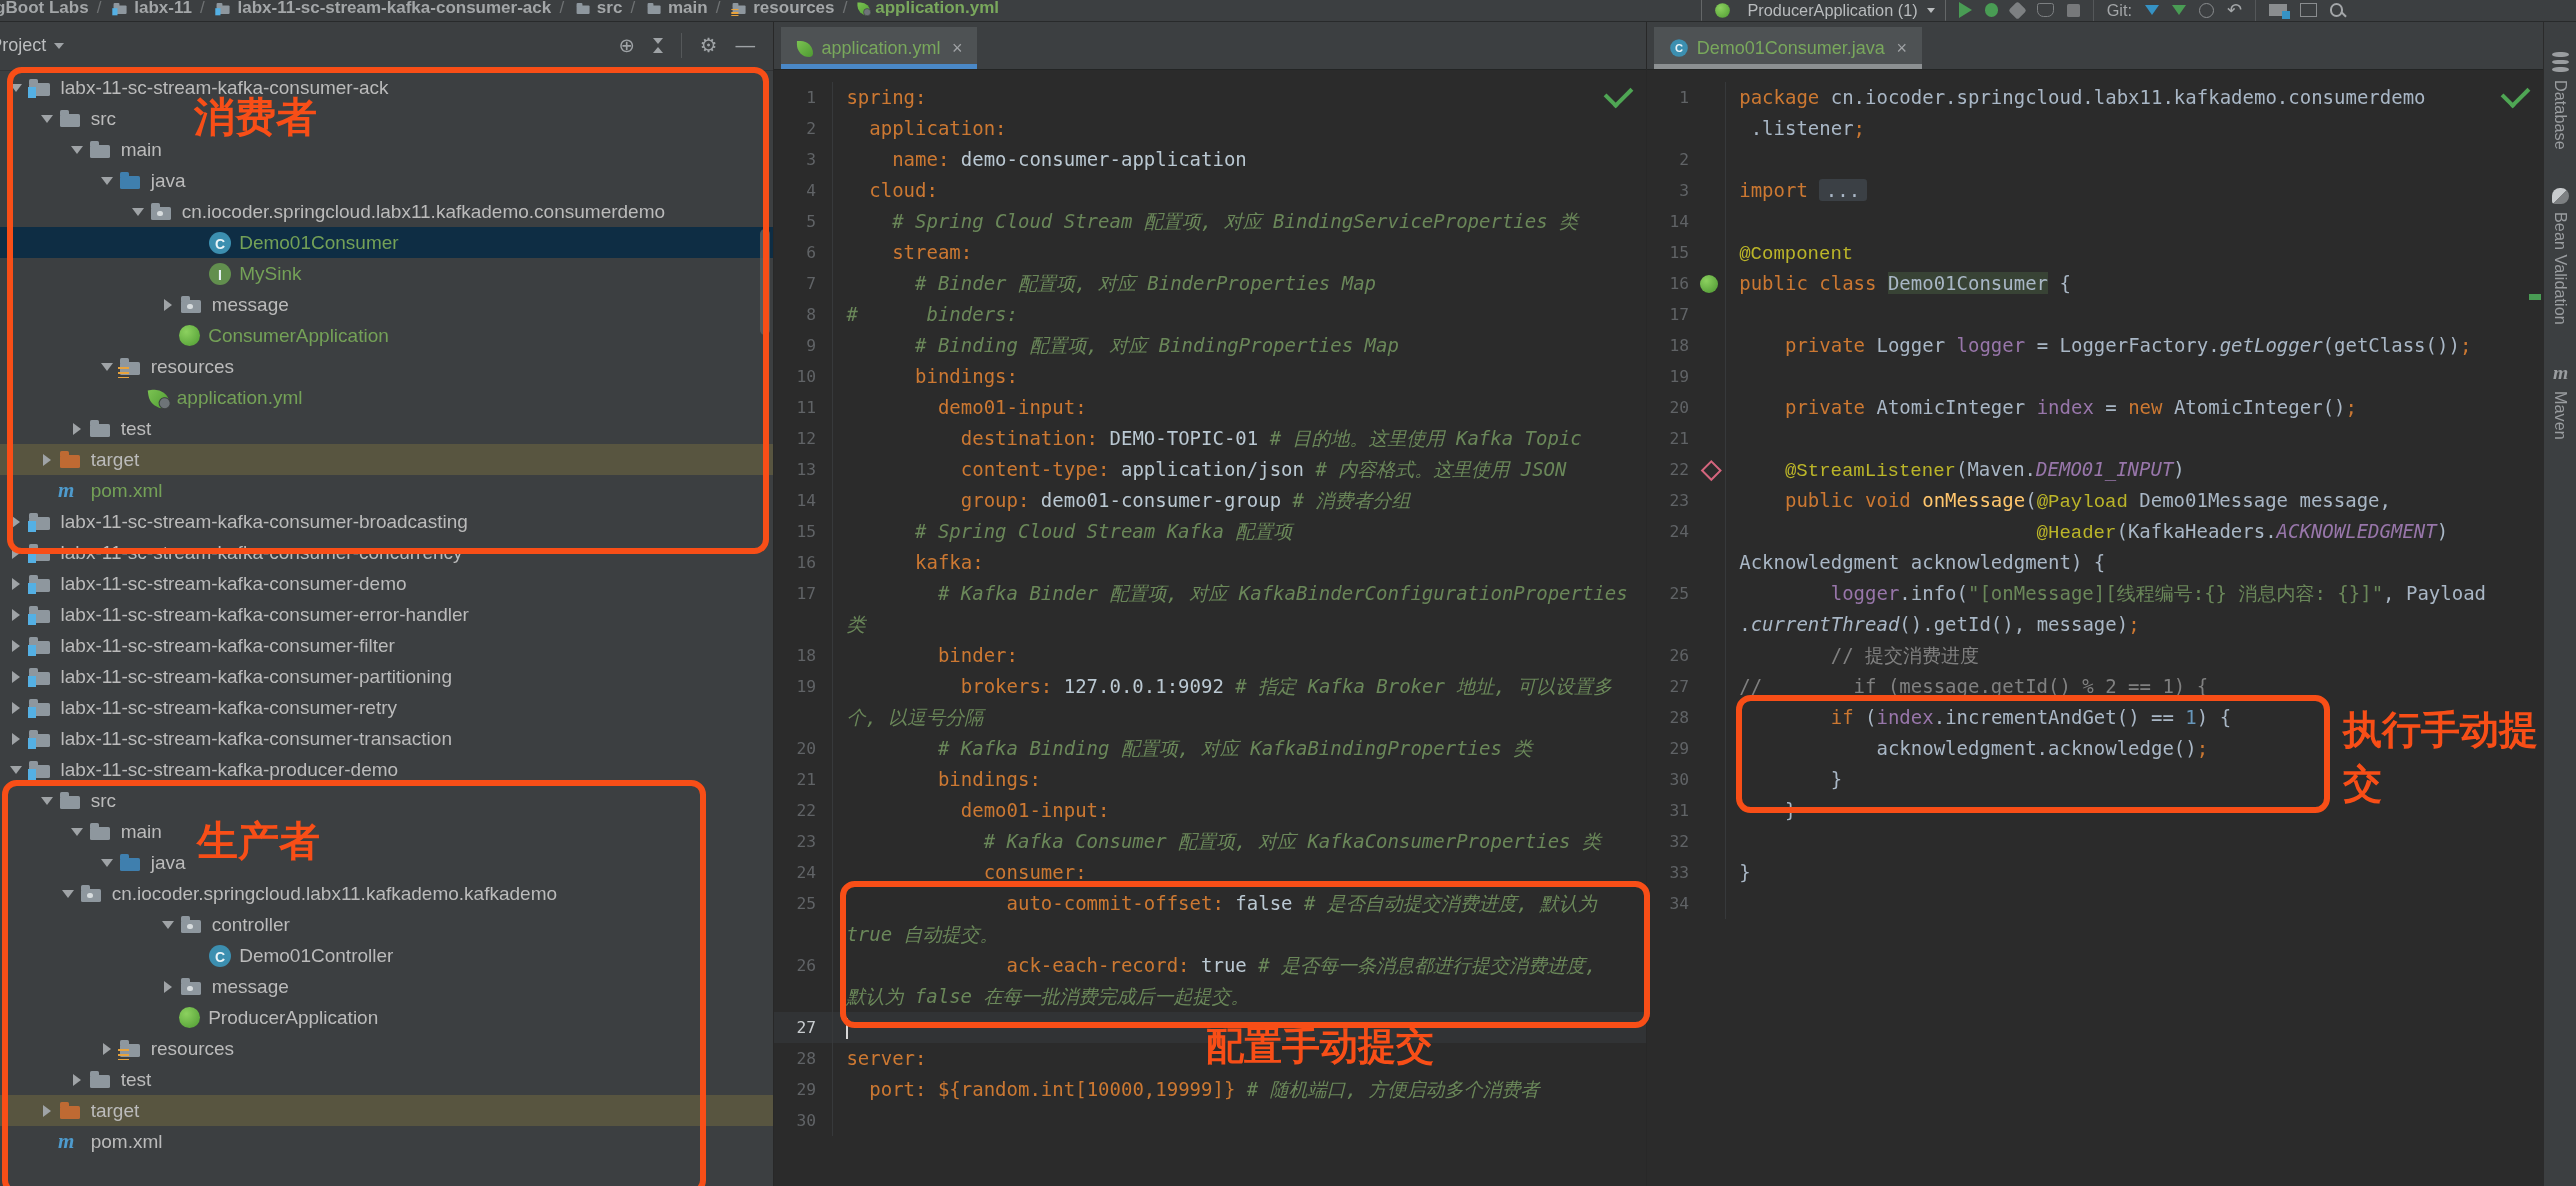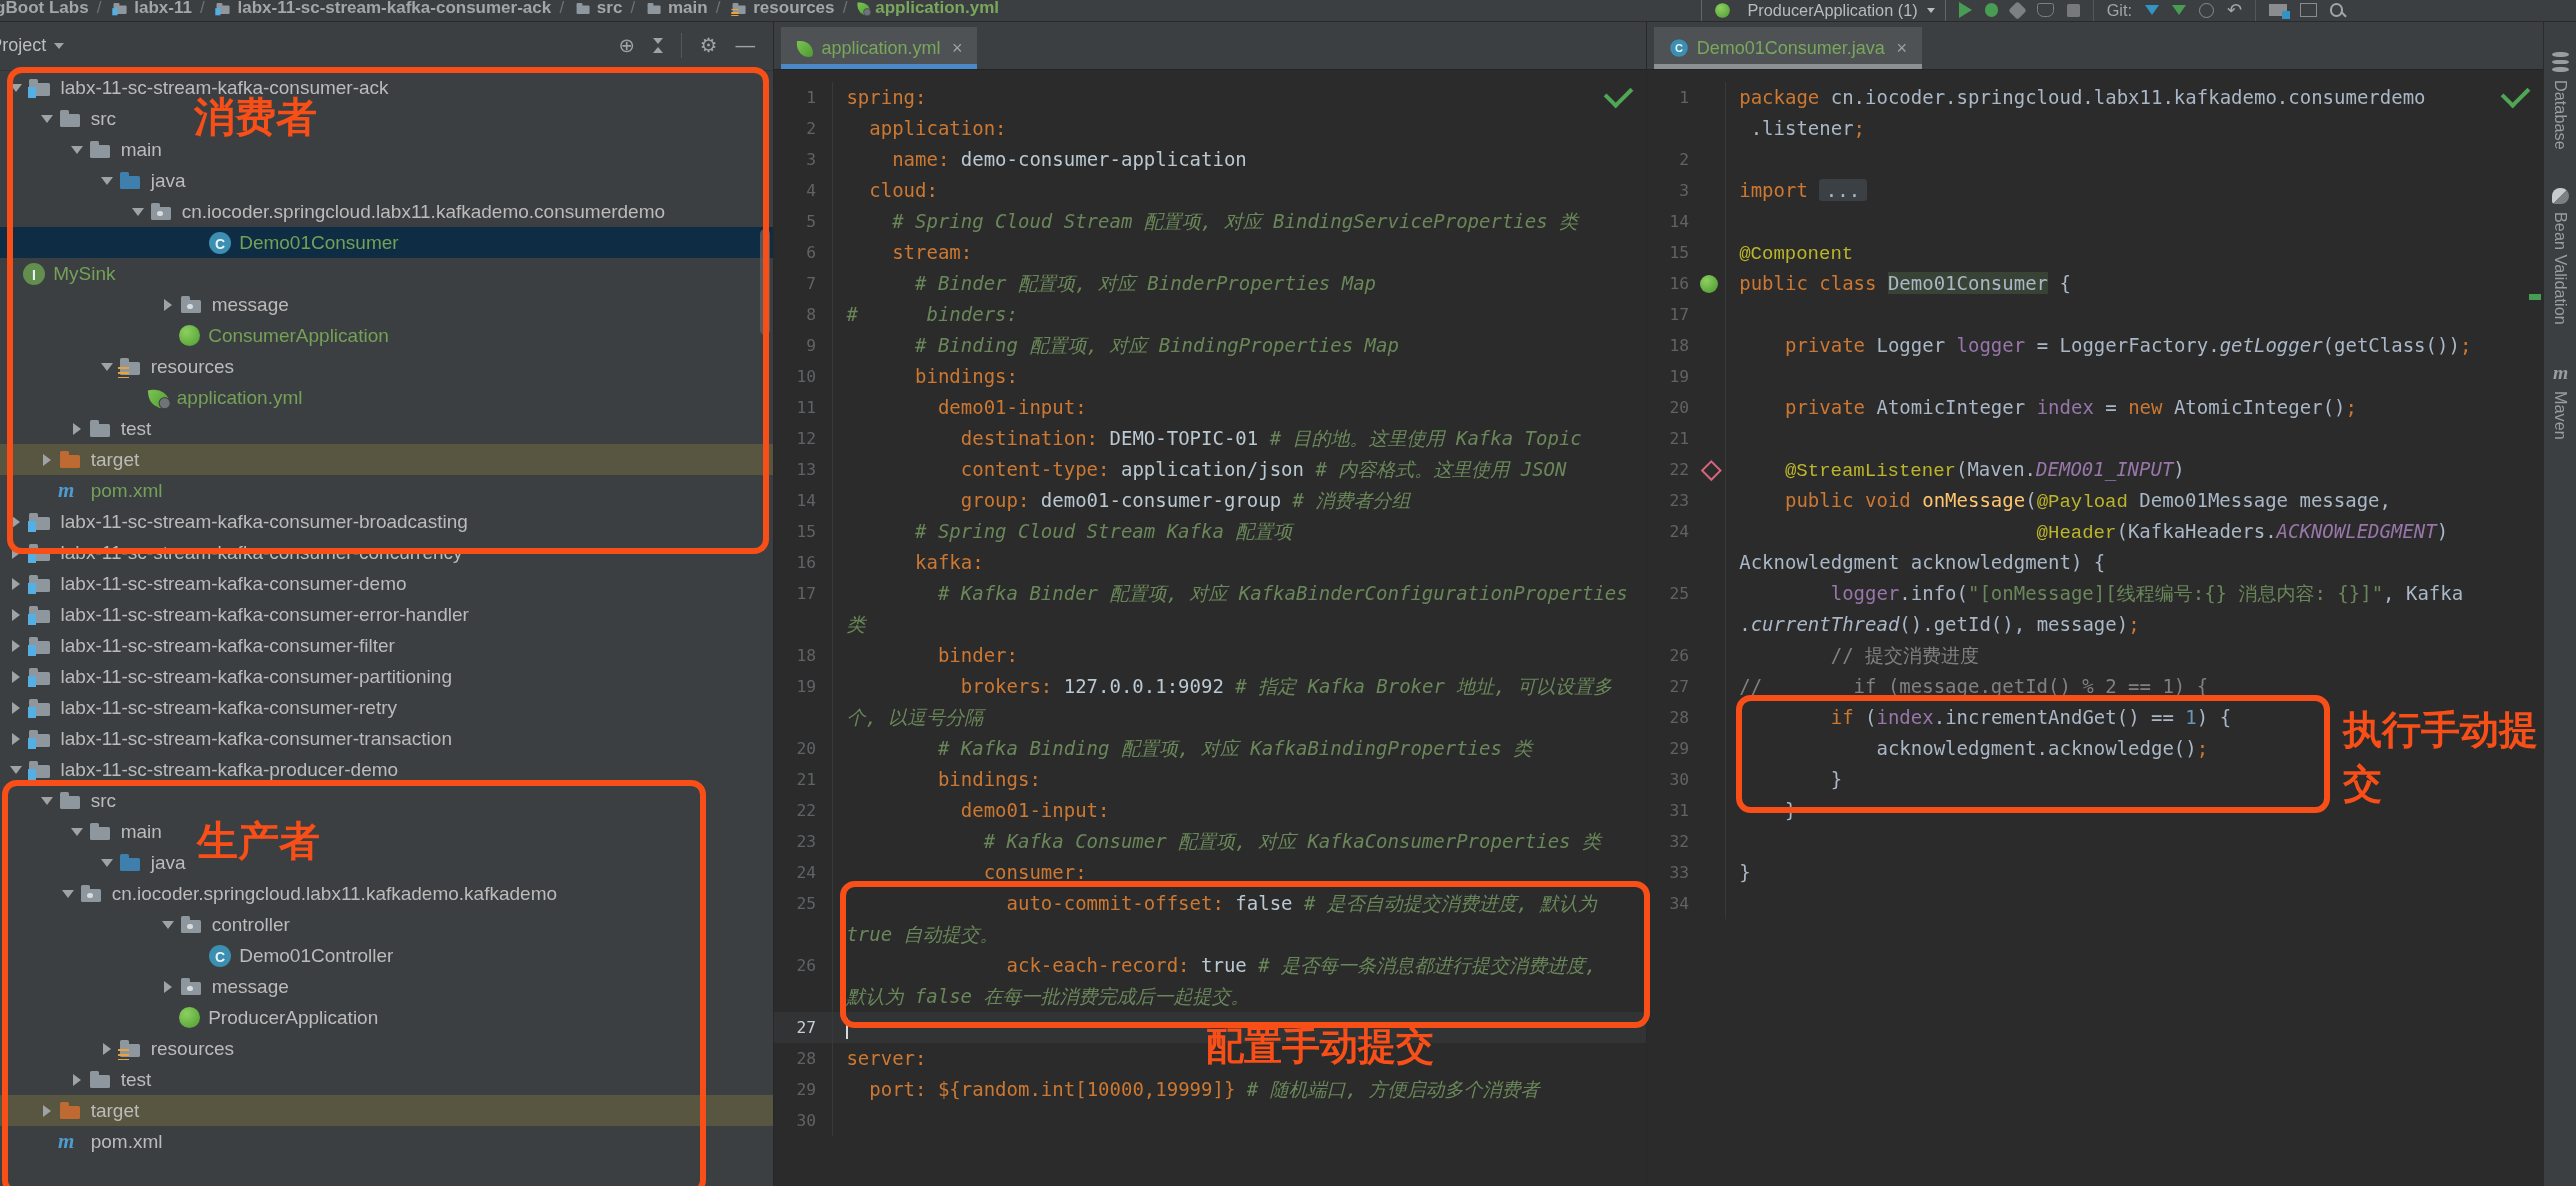--- a/index.html
+++ b/index.html
@@ -266,21 +266,21 @@
         <span class="t-icon fold-base">
           <span class="pkg-dot"></span>
         </span>
         <span class="lbl">cn.iocoder.springcloud.labx11.kafkademo.consumerdemo</span>
       </div>
       <div class="tree-row selected" style="padding-left: 186px;">
         <span class="t-arrow"></span>
         <span class="t-icon circ ltr ic-class" data-ch="C"></span>
         <span class="lbl green">Demo01Consumer</span>
       </div>
-      <div class="tree-row" style="">
+      <div class="tree-row" style="padding-left: 186px;">
         <span class="t-arrow"></span>
         <span class="t-icon circ ltr ic-interface" data-ch="I"></span>
         <span class="lbl green">MySink</span>
       </div>
       <div class="tree-row" style="padding-left: 156px;">
         <span class="t-arrow">
           <i class="arr-right"></i>
         </span>
         <span class="t-icon fold-base">
           <span class="pkg-dot"></span>
@@ -565,21 +565,21 @@
       <div class="crow"><span class="ln">16</span><span class="gslot g-bean"></span><span class="codeln"><span class="sy-k">public class </span><span class="sy-hl">Demo01Consumer</span><span class="sy-d"> {</span></span></div>
       <div class="crow"><span class="ln">17</span><span class="gslot"></span><span class="codeln"></span></div>
       <div class="crow"><span class="ln">18</span><span class="gslot"></span><span class="codeln"><span class="sy-d">    </span><span class="sy-k">private </span><span class="sy-d">Logger </span><span class="sy-f">logger</span><span class="sy-d"> = LoggerFactory.</span><span class="sy-i">getLogger</span><span class="sy-d">(getClass())</span><span class="sy-k">;</span></span></div>
       <div class="crow"><span class="ln">19</span><span class="gslot"></span><span class="codeln"></span></div>
       <div class="crow"><span class="ln">20</span><span class="gslot"></span><span class="codeln"><span class="sy-d">    </span><span class="sy-k">private </span><span class="sy-d">AtomicInteger </span><span class="sy-f">index</span><span class="sy-d"> = </span><span class="sy-k">new </span><span class="sy-d">AtomicInteger()</span><span class="sy-k">;</span></span></div>
       <div class="crow"><span class="ln">21</span><span class="gslot"></span><span class="codeln"></span></div>
       <div class="crow"><span class="ln">22</span><span class="gslot g-listener"></span><span class="codeln"><span class="sy-d">    </span><span class="sy-a">@StreamListener</span><span class="sy-d">(Maven.</span><span class="sy-fi">DEMO01_INPUT</span><span class="sy-d">)</span></span></div>
       <div class="crow"><span class="ln">23</span><span class="gslot"></span><span class="codeln"><span class="sy-d">    </span><span class="sy-k">public void </span><span class="sy-m">onMessage</span><span class="sy-d">(</span><span class="sy-a">@Payload</span><span class="sy-d"> Demo01Message message,</span></span></div>
       <div class="crow"><span class="ln">24</span><span class="gslot"></span><span class="codeln"><span class="sy-d">                          </span><span class="sy-a">@Header</span><span class="sy-d">(KafkaHeaders.</span><span class="sy-fi">ACKNOWLEDGMENT</span><span class="sy-d">)</span></span></div>
       <div class="crow"><span class="ln"></span><span class="gslot"></span><span class="codeln"><span class="sy-d">Acknowledgment acknowledgment) {</span></span></div>
-      <div class="crow"><span class="ln">25</span><span class="gslot"></span><span class="codeln"><span class="sy-d">        </span><span class="sy-f">logger</span><span class="sy-d">.info(</span><span class="sy-s">"[onMessage][线程编号:{} 消息内容: {}]"</span><span class="sy-d">, Kafka</span></span></div>
+      <div class="crow"><span class="ln">25</span><span class="gslot"></span><span class="codeln"><span class="sy-d">        </span><span class="sy-f">logger</span><span class="sy-d">.info(</span><span class="sy-s">"[onMessage][线程编号:{} 消息内容: {}]"</span><span class="sy-d">, Payload</span></span></div>
       <div class="crow"><span class="ln"></span><span class="gslot"></span><span class="codeln"><span class="sy-d">.</span><span class="sy-i">currentThread</span><span class="sy-d">().getId(), message)</span><span class="sy-k">;</span></span></div>
       <div class="crow"><span class="ln">26</span><span class="gslot"></span><span class="codeln"><span class="sy-d">        </span><span class="sy-g">// 提交消费进度</span></span></div>
       <div class="crow"><span class="ln">27</span><span class="gslot"></span><span class="codeln"><span class="sy-g">//        if (message.getId() % 2 == 1) {</span></span></div>
       <div class="crow"><span class="ln">28</span><span class="gslot"></span><span class="codeln"><span class="sy-d">        </span><span class="sy-k">if </span><span class="sy-d">(</span><span class="sy-f">index</span><span class="sy-d">.incrementAndGet() == </span><span class="sy-n">1</span><span class="sy-d">) {</span></span></div>
       <div class="crow"><span class="ln">29</span><span class="gslot"></span><span class="codeln"><span class="sy-d">            acknowledgment.acknowledge()</span><span class="sy-k">;</span></span></div>
       <div class="crow"><span class="ln">30</span><span class="gslot"></span><span class="codeln"><span class="sy-d">        }</span></span></div>
       <div class="crow"><span class="ln">31</span><span class="gslot"></span><span class="codeln"><span class="sy-d">    }</span></span></div>
       <div class="crow"><span class="ln">32</span><span class="gslot"></span><span class="codeln"></span></div>
       <div class="crow"><span class="ln">33</span><span class="gslot"></span><span class="codeln"><span class="sy-d">}</span></span></div>
       <div class="crow"><span class="ln">34</span><span class="gslot"></span><span class="codeln"></span></div>

